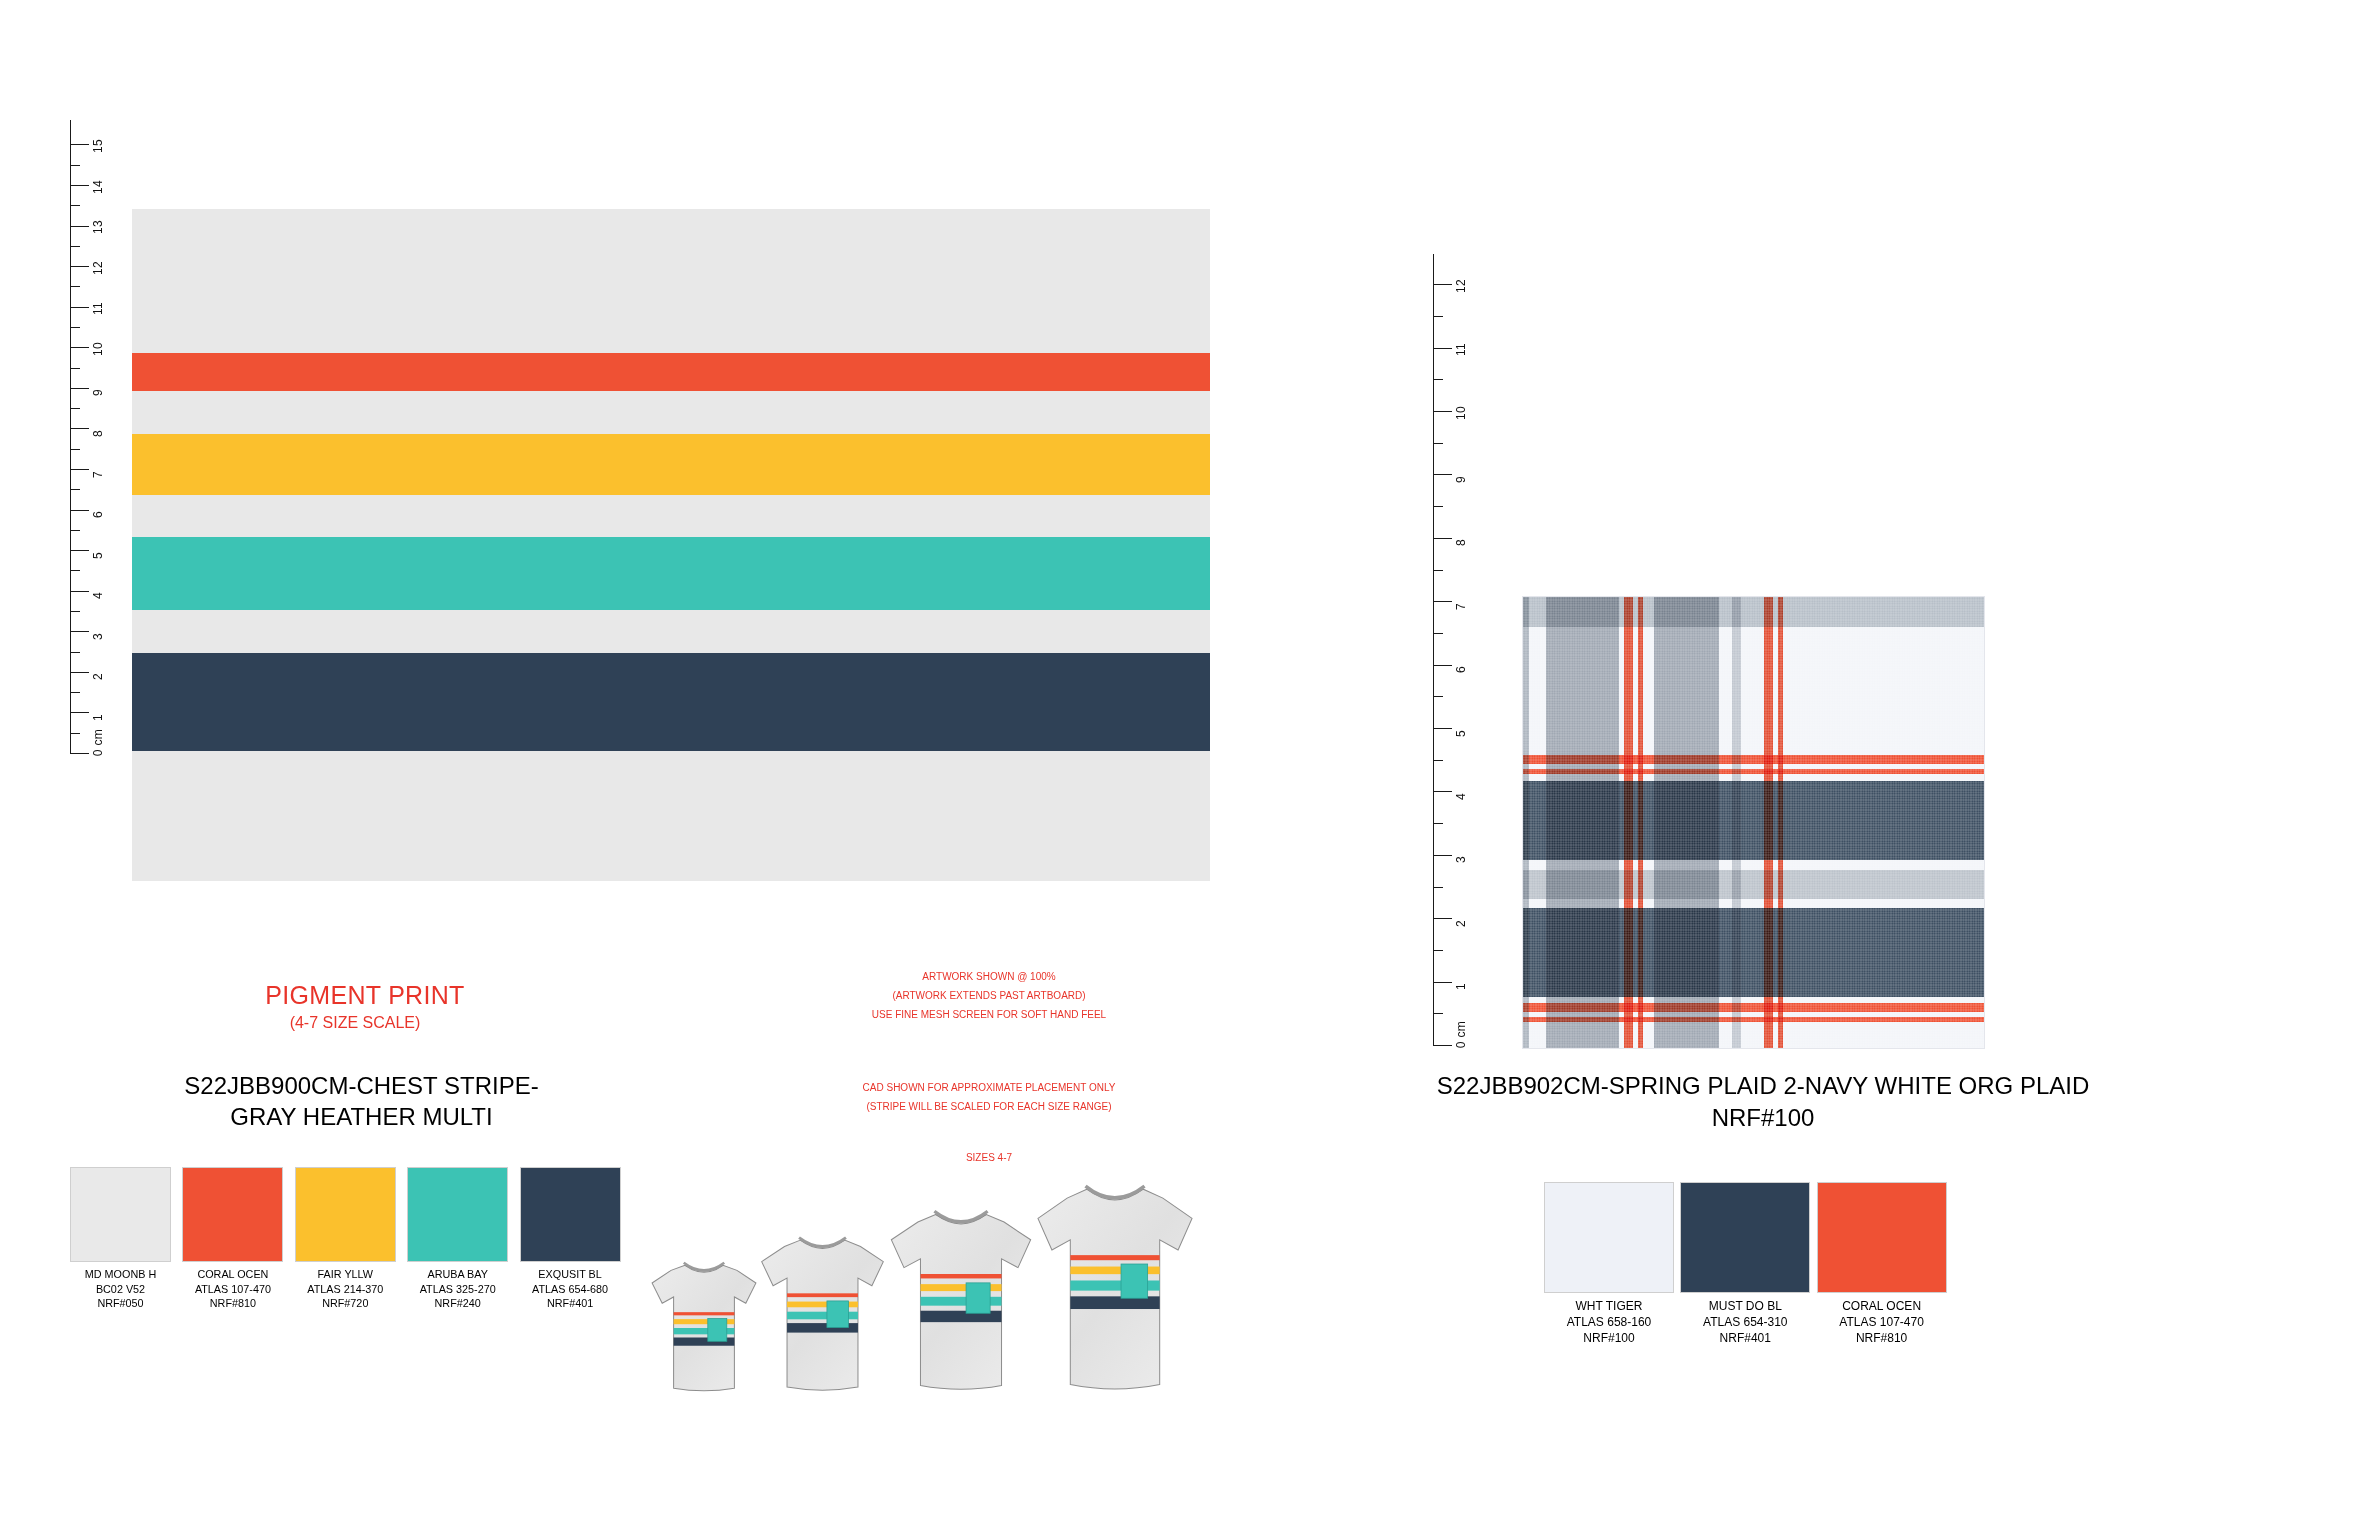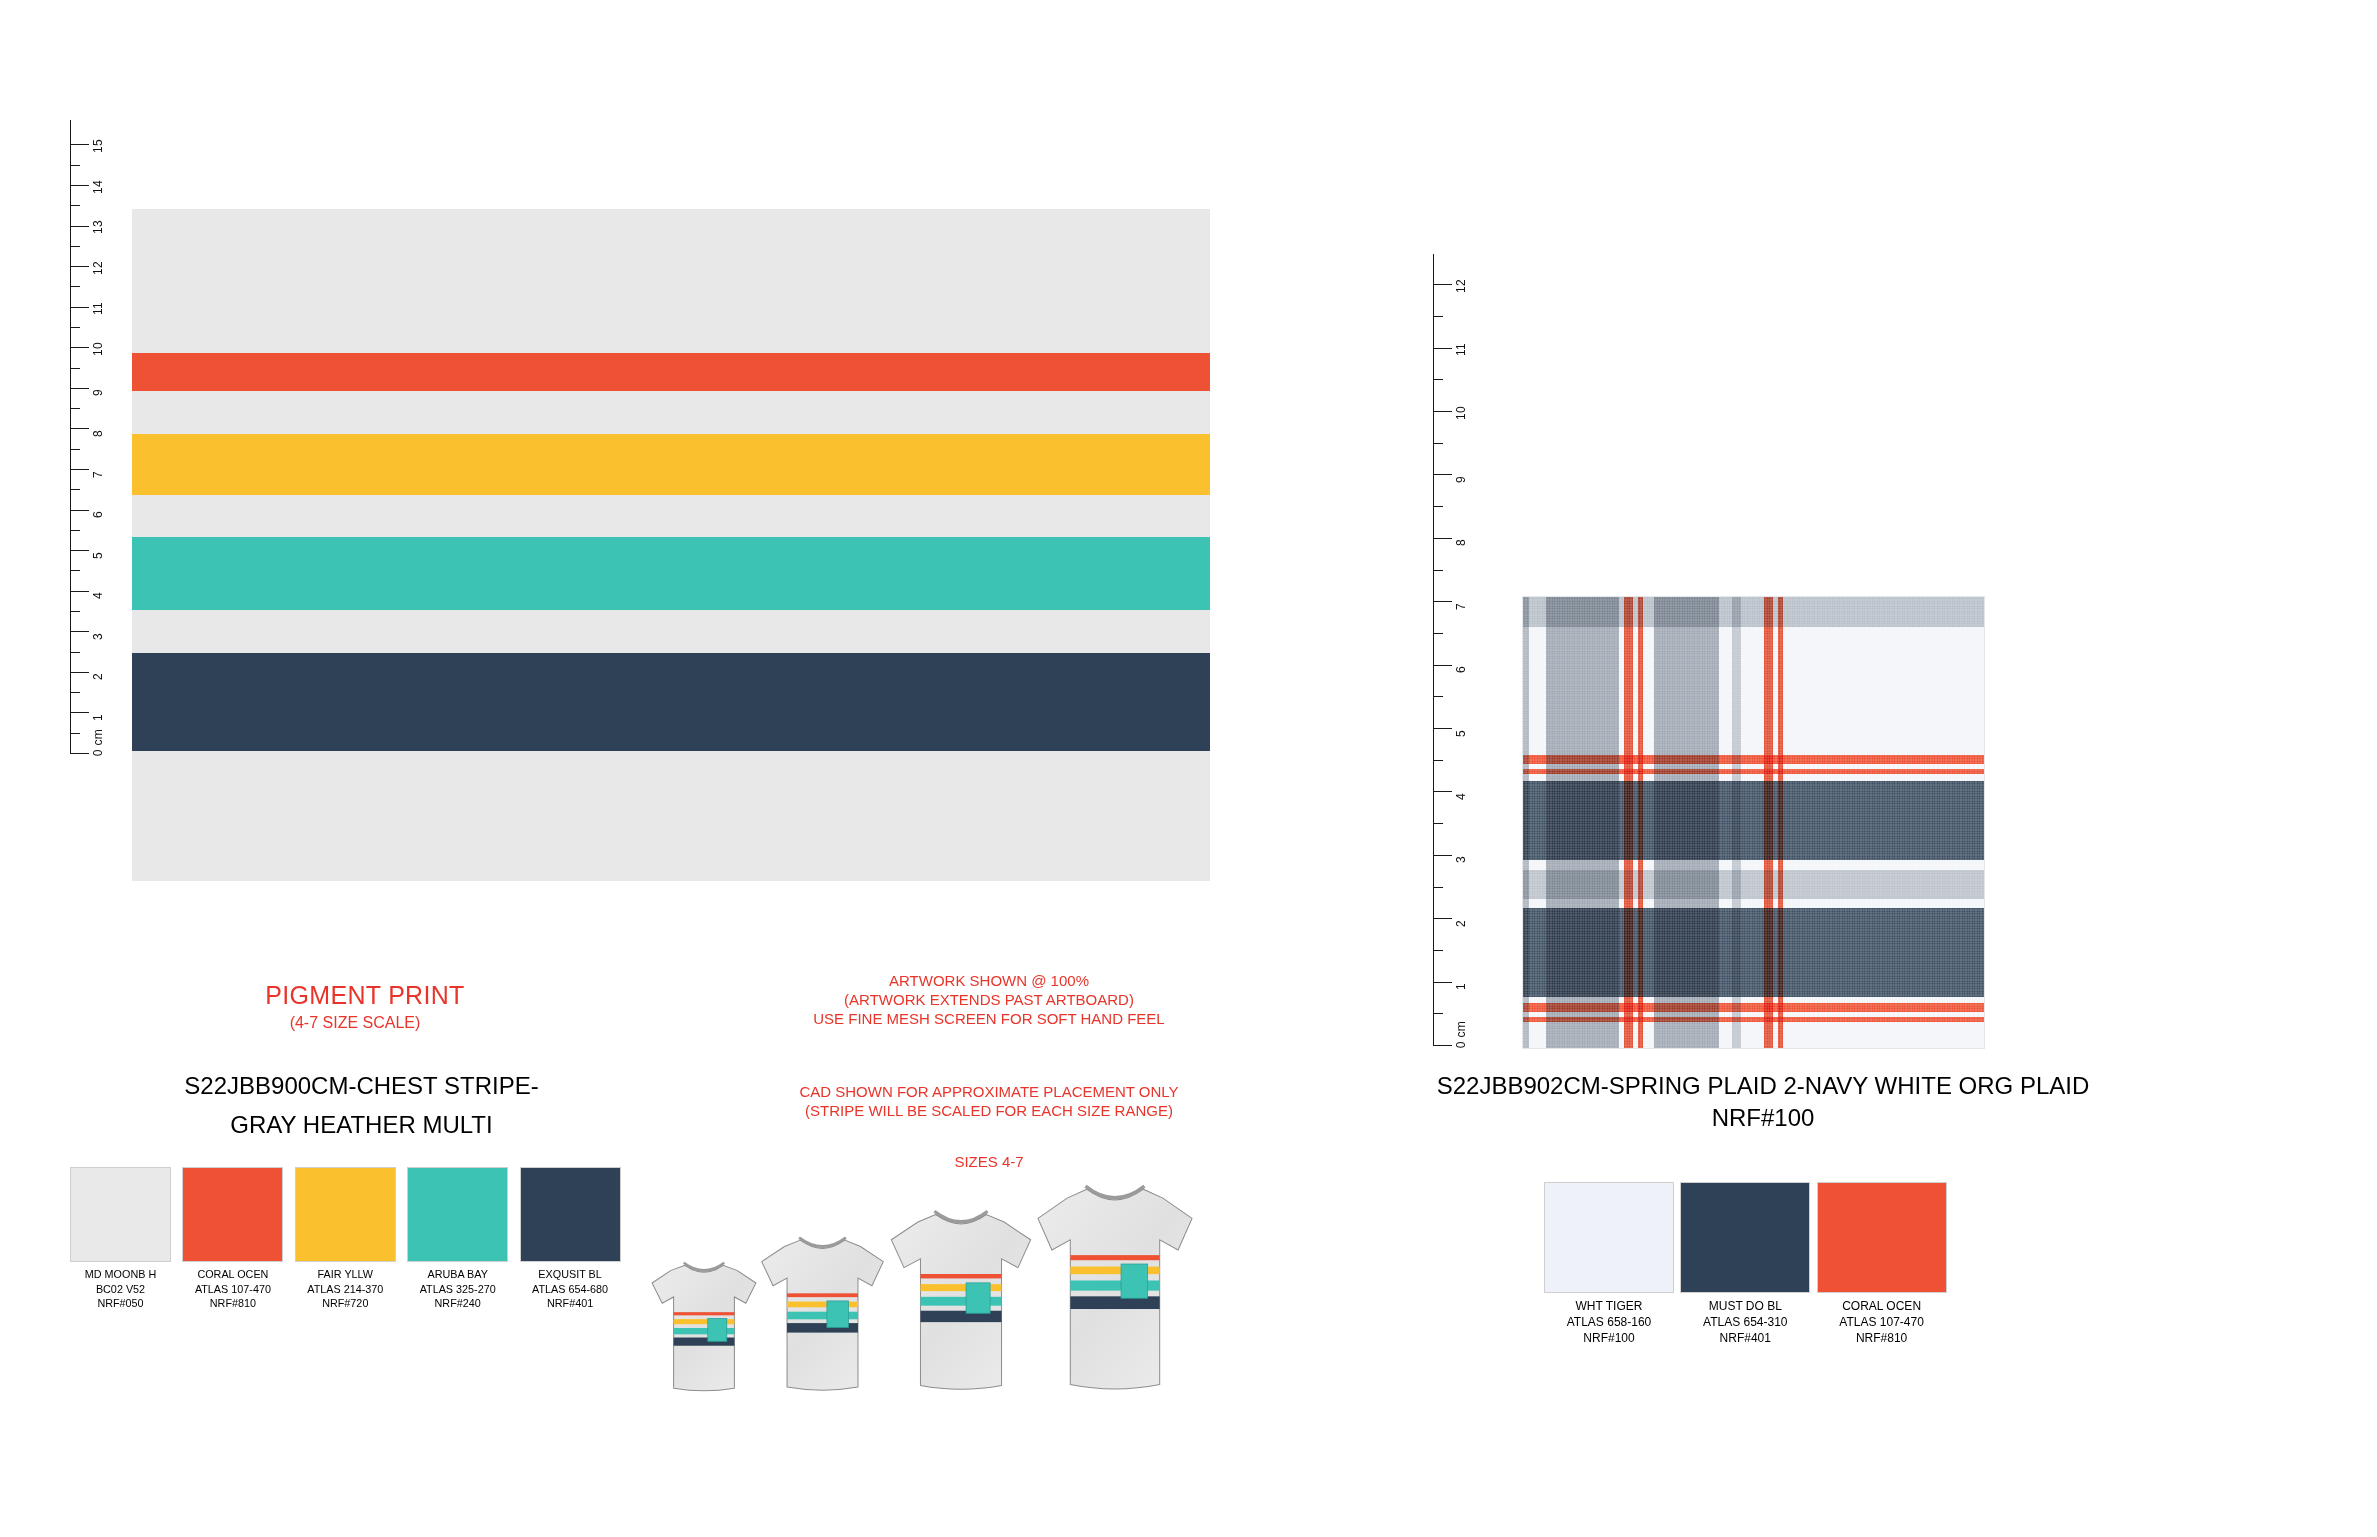--- a/index.html
+++ b/index.html
@@ -90,21 +90,21 @@
   .txt { position: absolute; line-height: 1.25; color: #000; }
   .red { color: #e8342a; }
   .center { text-align: center; }
 
   .title-pigment {
     font-size: 25px;
     letter-spacing: 0.3px;
   }
   .title-scale { font-size: 16px; }
   .big-title { font-size: 24px; }
-  .small-red { font-size: 15px; line-height: 1.45; }
+  .small-red { font-size: 10px; line-height: 1.45; }
 
   
   .chips { position: absolute; display: flex; }
   .chip-wrap { display: flex; flex-direction: column; align-items: center; }
   .chip {
     width: 101px; height: 95px;
     border: 0.6px solid #cfcfcf;
     box-sizing: border-box;
   }
   .chip-label {
@@ -181,21 +181,21 @@
   <div class="stripe-band" style="top:144px; height:38px; background:#ef5134;"></div>
   <div class="stripe-band" style="top:225px; height:61px; background:#fbc02d;"></div>
   <div class="stripe-band" style="top:328px; height:73px; background:#3cc3b4;"></div>
   <div class="stripe-band" style="top:444px; height:98px; background:#2f4156;"></div>
 </div>
 
 <div class="txt red center title-pigment" style="left:200px; top:980px; width:330px;">PIGMENT PRINT</div>
 <div class="txt red center title-scale" style="left:190px; top:1013px; width:330px;">(4-7 SIZE SCALE)</div>
 
 <div class="txt center big-title" style="left:76px; top:1071px; width:571px;">S22JBB900CM-CHEST STRIPE-</div>
-<div class="txt center big-title" style="left:76px; top:1102px; width:571px;margin-top:8px;">GRAY HEATHER MULTI</div>
+<div class="txt center big-title" style="left:76px; top:1102px; width:571px;">GRAY HEATHER MULTI</div>
 
 <div class="chips" id="left-chips" style="left:70px; top:1167px; gap:11.4px;">
   <div class="chip-wrap">
     <div class="chip" style="background:#e9e9e9"></div>
     <div class="chip-label">MD MOONB H
 BC02 V52
 NRF#050</div>
   </div>
   <div class="chip-wrap">
     <div class="chip" style="background:#ef5134"></div>

